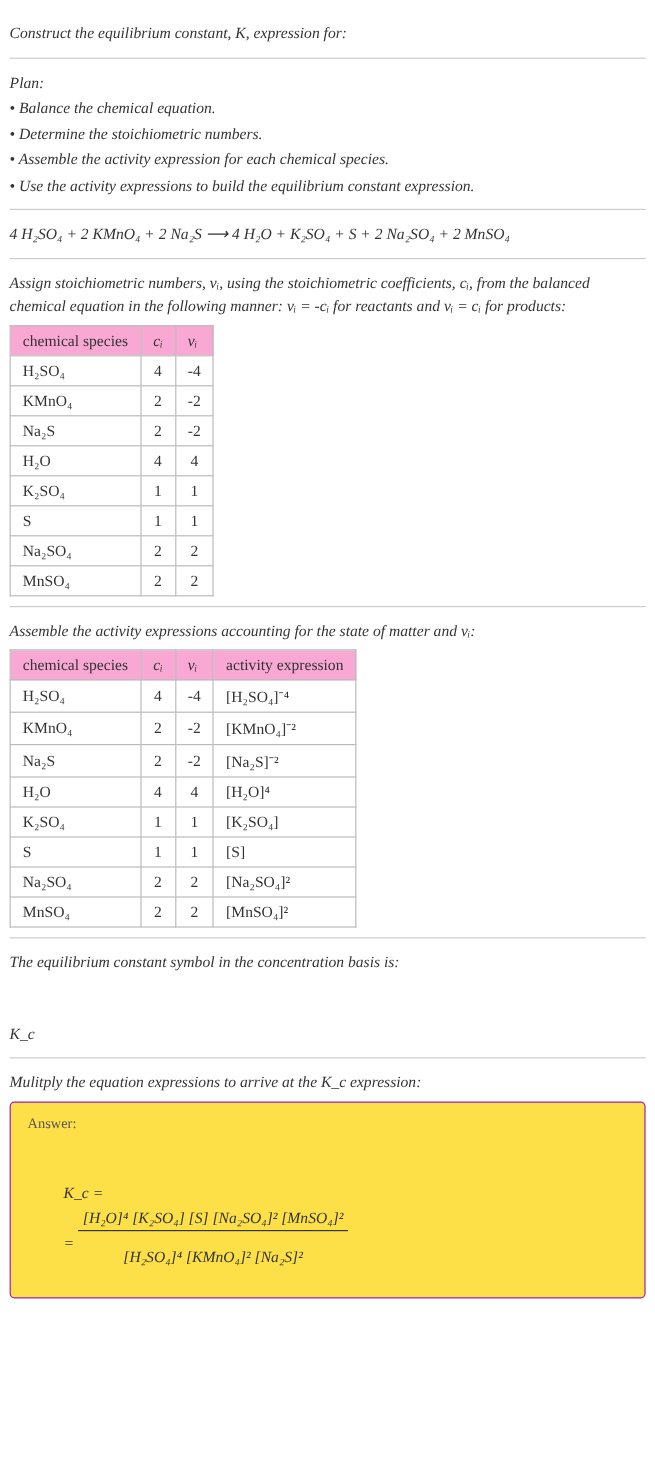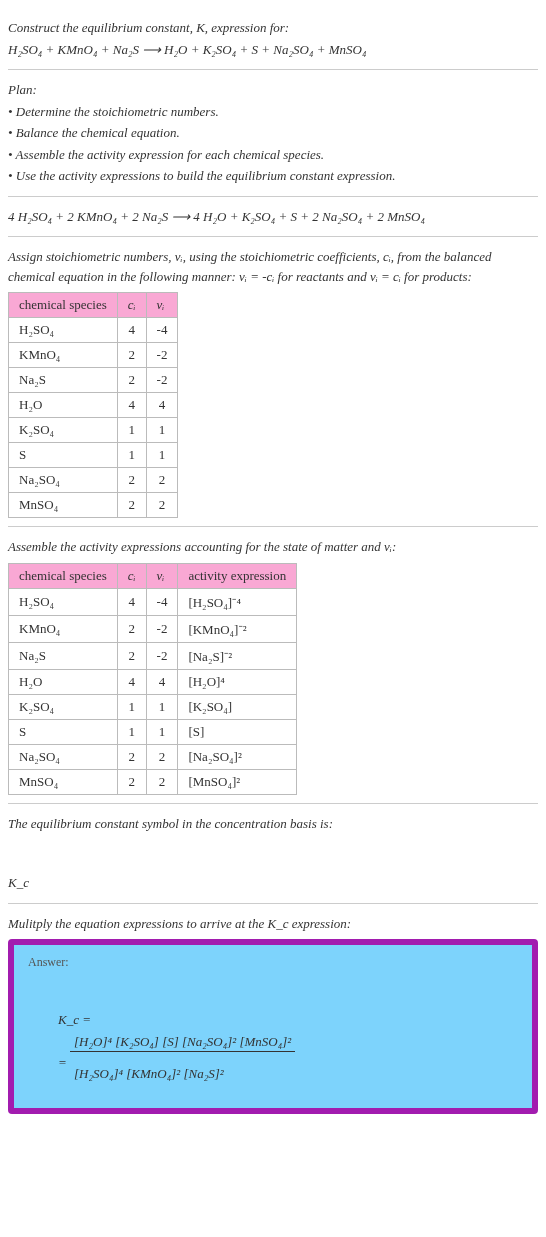--- a/index.html
+++ b/index.html
@@ -23,48 +23,48 @@
   }
   table.data th, table.data td {
     border: 1px solid #bbb;
     padding: 4px 10px;
     text-align: left;
     font-weight: normal;
   }
   table.data th { background: #f9a8d4; }
   table.data td.c { text-align: center; }
   .answer {
-    background: #7dd3fc;
-    border: 6px solid #a21caf;
+    background: #fde047;
+    border: 1px solid #a21caf;
     border-radius: 4px;
     padding: 10px 14px;
     margin-top: 6px;
   }
   .answer-label { font-size: 12px; color: #555; margin-bottom: 4px; }
   .indent { margin-left: 30px; }
   .frac {
     display: inline-block;
     vertical-align: middle;
+    text-align: center;
   }
   .frac .num { display:block; border-bottom:1px solid #333; padding: 0 4px;}
   .frac .den { display:block; padding: 12px 4px;}
   .ital { font-style: italic; margin-top: 40px; }
 </style>
 </head>
 <body>
 
 <div class="section">
   <div class="line">Construct the equilibrium constant, K, expression for:</div>
-  <div class="line">H₂SO₄ + KMnO₄ + Na₂S ⟶ H₂O + K₂SO₄ + S + Na₂SO₄ + MnSO₄</div>
 </div>
 
 <div class="section">
   <div class="line">Plan:</div>
+  <div class="line">• Balance the chemical equation.</div>
   <div class="line">• Determine the stoichiometric numbers.</div>
-  <div class="line">• Balance the chemical equation.</div>
   <div class="line">• Assemble the activity expression for each chemical species.</div>
   <div class="line">• Use the activity expressions to build the equilibrium constant expression.</div>
 </div>
 
 <div class="section">
   <div class="line">4 H₂SO₄ + 2 KMnO₄ + 2 Na₂S ⟶ 4 H₂O + K₂SO₄ + S + 2 Na₂SO₄ + 2 MnSO₄</div>
 </div>
 
 <div class="section">
   <div class="line">Assign stoichiometric numbers, νᵢ, using the stoichiometric coefficients, cᵢ, from the balanced chemical equation in the following manner: νᵢ = -cᵢ for reactants and νᵢ = cᵢ for products:</div>

